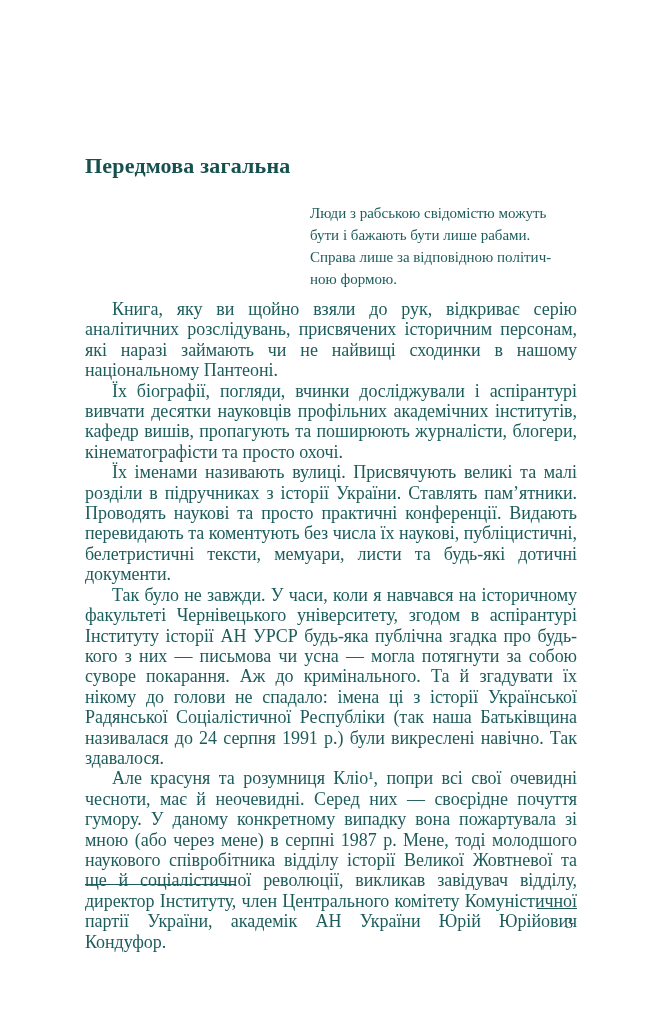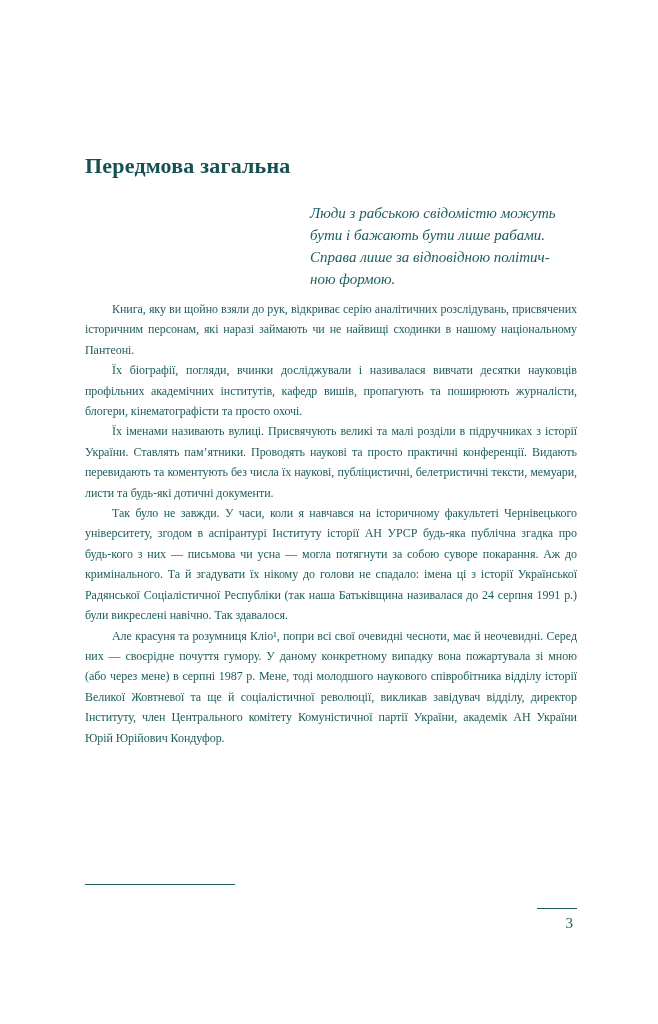--- a/index.html
+++ b/index.html
@@ -25,31 +25,30 @@
     font-size: 22px;
     font-weight: bold;
     letter-spacing: 0.2px;
     color: #16504f;
   }
   .epigraph {
     position: absolute;
     left: 310px;
     top: 202px;
     width: 272px;
-    font-style: italic;
     font-size: 15px;
     line-height: 22px;
     white-space: pre-line;
   }
   .body-text {
     position: absolute;
     left: 85px;
     top: 299px;
     width: 492px;
-    font-size: 12px;
+    font-size: 18px;
     line-height: 20.4px;
     text-align: justify;
     letter-spacing: -0.05px;
   }
   .body-text p {
     margin: 0;
     text-indent: 27px;
   }
   .footnote-area {
     position: absolute;
@@ -97,21 +96,21 @@
 
   <h1 class="title">Передмова загальна</h1>
 
   <div class="epigraph">Люди з рабською свідомістю можуть
 бути і бажають бути лише рабами.
 Справа лише за відповідною політич-
 ною формою.</div>
 
   <div class="body-text">
     <p>Книга, яку ви щойно взяли до рук, відкриває серію аналітичних розслідувань, присвячених історичним персонам, які наразі займають чи не найвищі сходинки в нашому національному Пантеоні.</p>
-    <p>Їх біографії, погляди, вчинки досліджували і називалася вивчати десятки науковців профільних академічних інститутів, кафедр вишів, пропагують та поширюють журналісти, блогери, кінематографісти та просто охочі.</p>
+    <p>Їх біографії, погляди, вчинки досліджували і аспірантурі вивчати десятки науковців профільних академічних інститутів, кафедр вишів, пропагують та поширюють журналісти, блогери, кінематографісти та просто охочі.</p>
     <p>Їх іменами називають вулиці. Присвячують великі та малі розділи в підручниках з історії України. Ставлять пам’ятники. Проводять наукові та просто практичні конференції. Видають перевидають та коментують без числа їх наукові, публіцистичні, белетристичні тексти, мемуари, листи та будь-які дотичні документи.</p>
     <p>Так було не завжди. У часи, коли я навчався на історичному факультеті Чернівецького університету, згодом в аспірантурі Інституту історії АН УРСР будь-яка публічна згадка про будь-кого з них — письмова чи усна — могла потягнути за собою суворе покарання. Аж до кримінального. Та й згадувати їх нікому до голови не спадало: імена ці з історії Української Радянської Соціалістичної Республіки (так наша Батьківщина називалася до 24 серпня 1991 р.) були викреслені навічно. Так здавалося.</p>
     <p>Але красуня та розумниця Кліо¹, попри всі свої очевидні чесноти, має й неочевидні. Серед них — своєрідне почуття гумору. У даному конкретному випадку вона пожартувала зі мною (або через мене) в серпні 1987 р. Мене, тоді молодшого наукового співробітника відділу історії Великої Жовтневої та ще й соціалістичної революції, викликав завідувач відділу, директор Інституту, член Центрального комітету Комуністичної партії України, академік АН України Юрій Юрійович Кондуфор.</p>
   </div>
 
   <div class="footnote-area">
     <div class="footnote-rule"></div>
   </div>
 
   <div class="pagenum-area">

